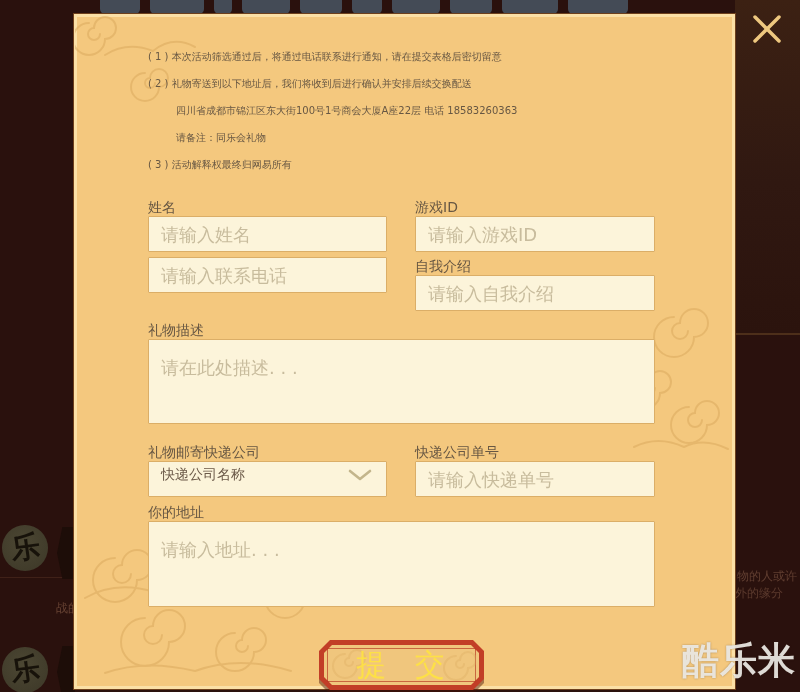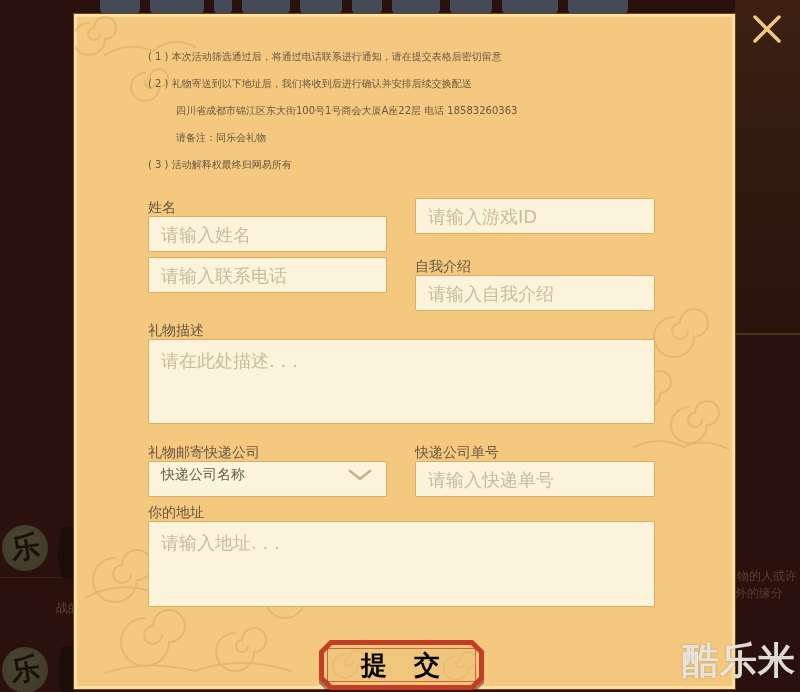--- a/index.html
+++ b/index.html
@@ -56,21 +56,21 @@
 
   .grid2 { display:grid; grid-template-columns:239px 240px; column-gap:28px; margin-top:20px; }
   .field-label { font-size:14px; line-height:18px; color:#675743; }
   .fld { margin-bottom:5px; }
   input, textarea {
     width:100%; background:#fcf4da; border:1px solid #dbae67; outline:none;
     font-family:"DejaVu Sans","Liberation Sans",sans-serif;
     font-size:18px; color:#6b5948; border-radius:1px;
   }
   input { height:36px; padding:0 12px; }
-  textarea { padding:9px 12px; resize:none; }
+  textarea { padding:16px 12px; resize:none; }
   input::placeholder, textarea::placeholder { color:#c8bc9d; opacity:1; }
   .ta-desc { height:85px; }
   .ta-addr { height:86px; }
   .sec { margin-top:5px; }
   .sec-courier { margin-top:15px; }
   .sec-addr { margin-top:6px; }
 
   .select-box {
     height:36px; background:#fcf4da; border:1px solid #dbae67; border-radius:1px;
     display:flex; align-items:center; justify-content:space-between; padding:0 14px 8px 12px;
@@ -85,21 +85,21 @@
     clip-path:polygon(11px 0, 154px 0, 100% 11px, 100% 39px, 154px 100%, 11px 100%, 0 39px, 0 11px);
     display:flex; align-items:center; justify-content:center;
   }
   .submit-inner {
     position:absolute; inset:5px;
     background:#f0c67d;
     clip-path:polygon(8px 0, calc(100% - 8px) 0, 100% 8px, 100% calc(100% - 8px), calc(100% - 8px) 100%, 8px 100%, 0 calc(100% - 8px), 0 8px);
   }
   .submit-line { position:absolute; inset:8px; border:1px solid rgba(180,50,30,.65); border-radius:1px; }
   .submit-label {
-    position:relative; z-index:1; font-size:26px; font-weight:bold; color:#000000;
+    position:relative; z-index:1; font-size:30px; font-weight:normal; color:#fde047;
     letter-spacing:2px; word-spacing:16px;
   }
 
   
   .watermark {
     position:absolute; right:4px; bottom:6px; z-index:6;
     font-size:37px; font-weight:bold; letter-spacing:1px;
     color:rgba(238,235,230,.92); text-shadow:0 0 2px rgba(60,40,30,.4);
   }
 </style>
@@ -175,20 +175,21 @@
       <p class="indent">请备注：同乐会礼物</p>
       <p>( 3 ) 活动解释权最终归网易所有</p>
     </div>
 
     <div class="grid2">
       <div class="fld">
         <div class="field-label">姓名</div>
         <input type="text" placeholder="请输入姓名" style="">
       </div>
       <div class="fld">
+        <div class="field-label">游戏ID</div>
         <input type="text" placeholder="请输入游戏ID" style="">
       </div>
       <div class="fld">
         <input type="text" placeholder="请输入联系电话" style="">
       </div>
       <div class="fld">
         <div class="field-label">自我介绍</div>
         <input type="text" placeholder="请输入自我介绍" style="">
       </div>
     </div>

